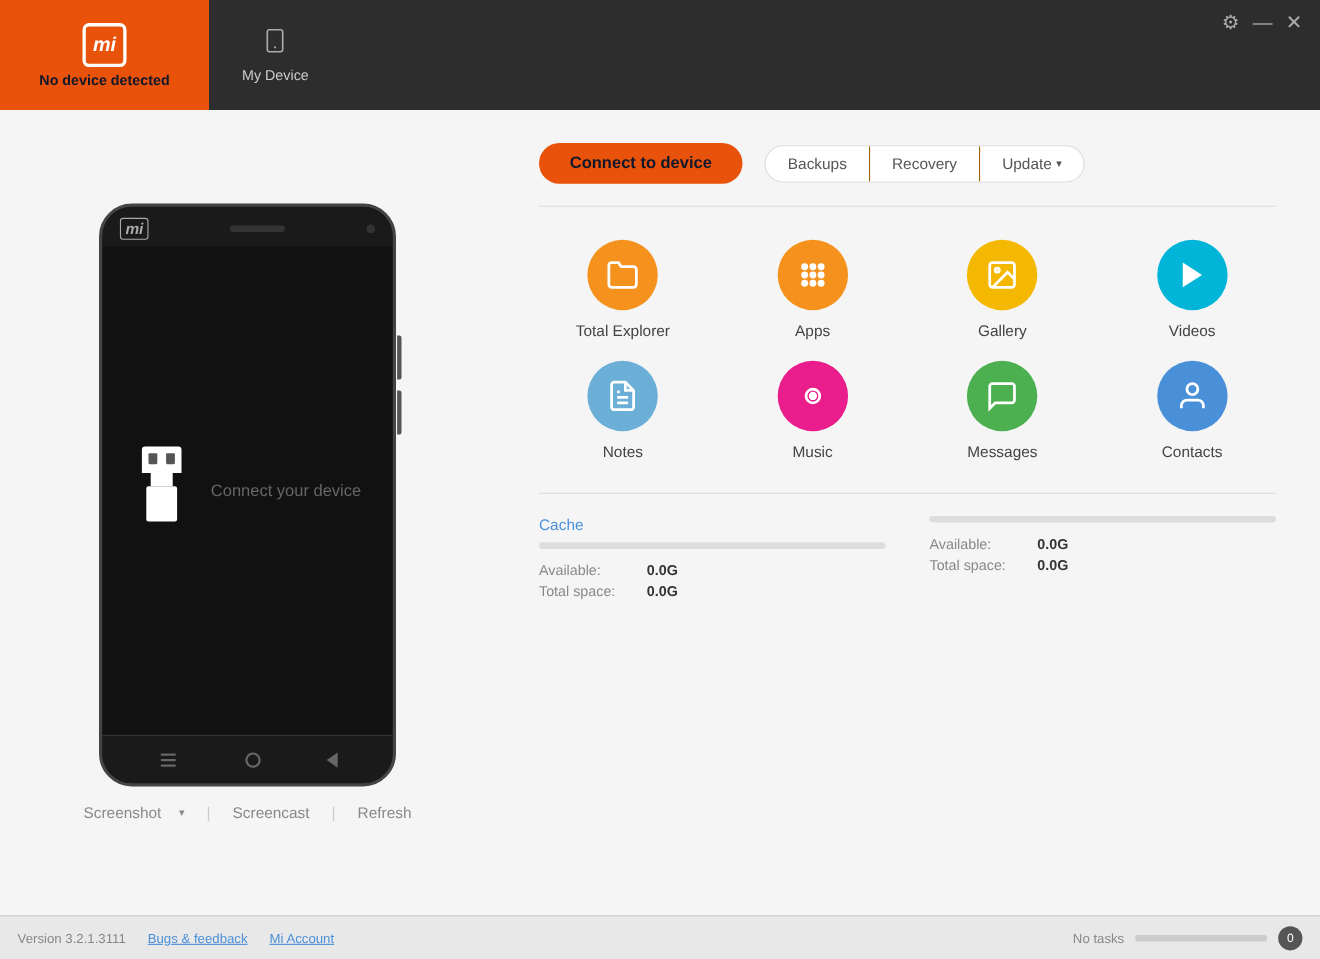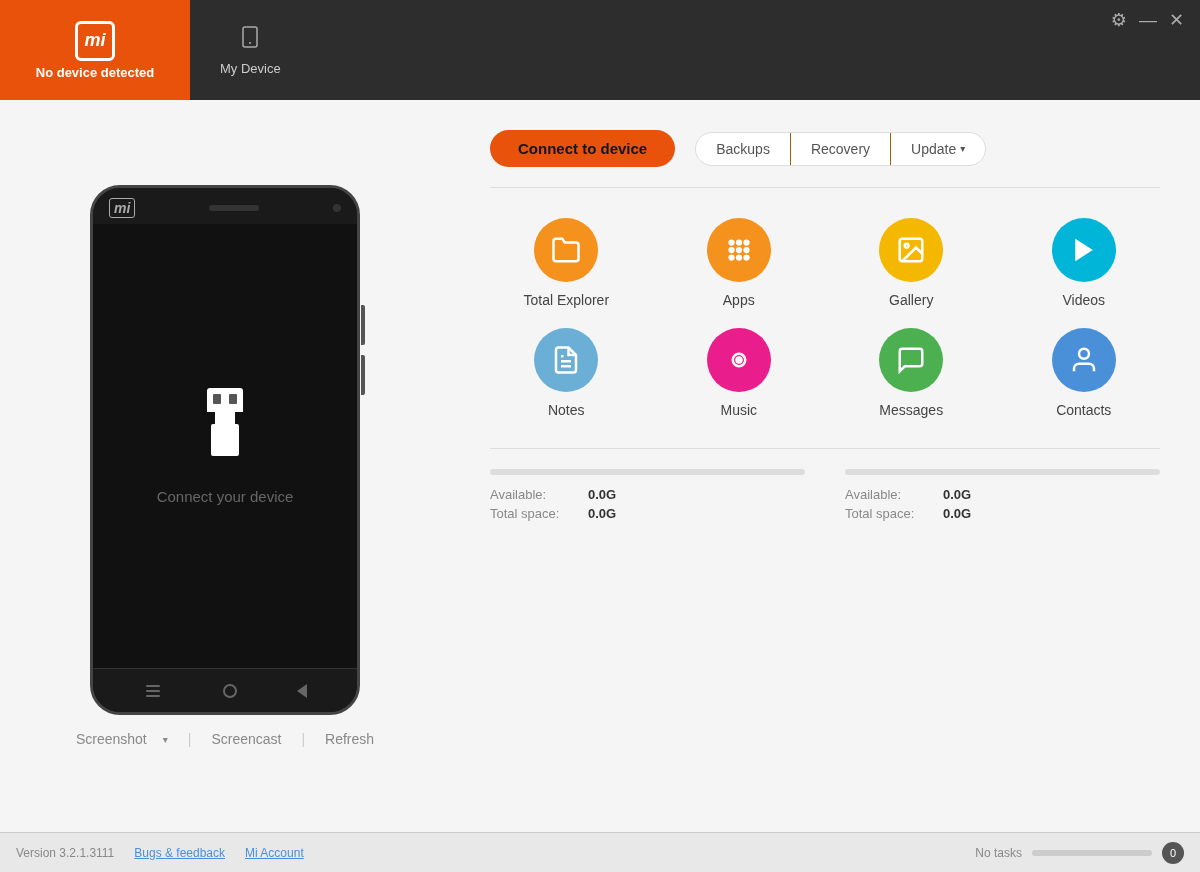--- a/index.html
+++ b/index.html
@@ -30,21 +30,21 @@
       border-radius: 6px;
       display: flex;
       align-items: center;
       justify-content: center;
       color: white;
       font-weight: bold;
       font-size: 20px;
       font-style: italic;
     }
     .titlebar-logo-text {
-      color: #ffffff;
+      color: #0f172a;
       font-size: 13px;
       font-weight: bold;
     }
     .titlebar-tab {
       display: flex;
       flex-direction: column;
       align-items: center;
       justify-content: center;
       padding: 0 30px;
       gap: 6px;
@@ -131,21 +131,21 @@
     .phone-camera {
       width: 8px;
       height: 8px;
       background: #333;
       border-radius: 50%;
     }
     .phone-screen {
       flex: 1;
       background: #111;
       display: flex;
-      flex-direction: column;
+      flex-direction: row;
       align-items: center;
       justify-content: center;
       gap: 20px;
     }
     .phone-usb-icon {
       width: 50px;
       height: 80px;
       display: flex;
       flex-direction: column;
       align-items: center;
@@ -648,20 +648,21 @@
         </div>
         <span class="app-label">Contacts</span>
       </div>
     </div>
 
     <div class="divider2"></div>
 
     <div class="storage-section">
 
       <div class="storage-block">
+        <div class="storage-title">Cache</div>
         <div class="storage-bar">
           <div class="storage-bar-fill"></div>
         </div>
         <div class="storage-stats">
           <div class="storage-row">
             <span class="storage-row-label">Available:</span>
             <span class="storage-row-value">0.0G</span>
           </div>
           <div class="storage-row">
             <span class="storage-row-label">Total space:</span>

